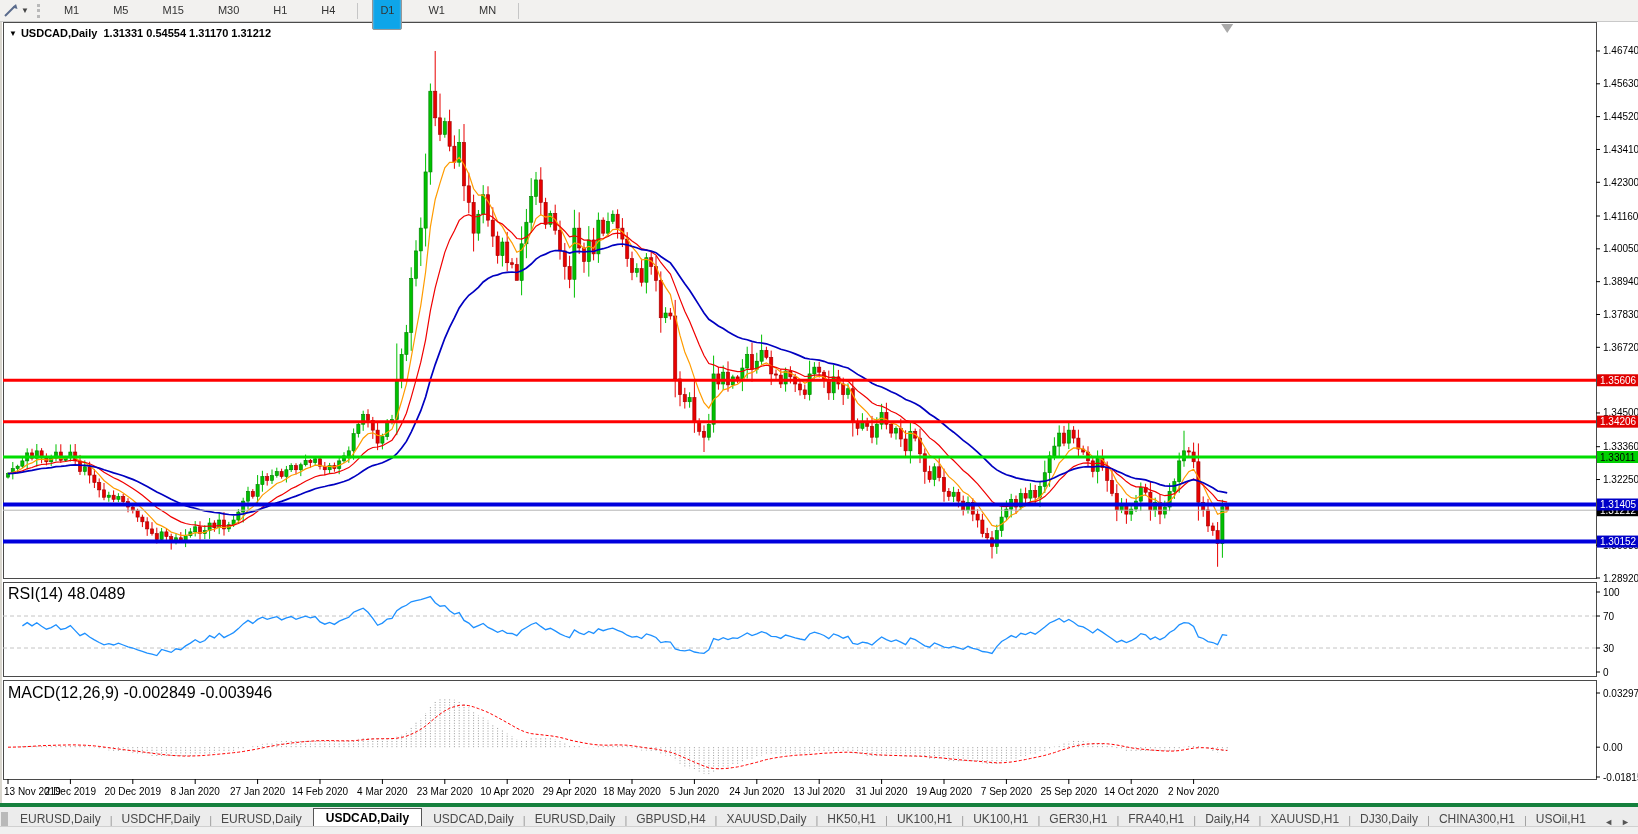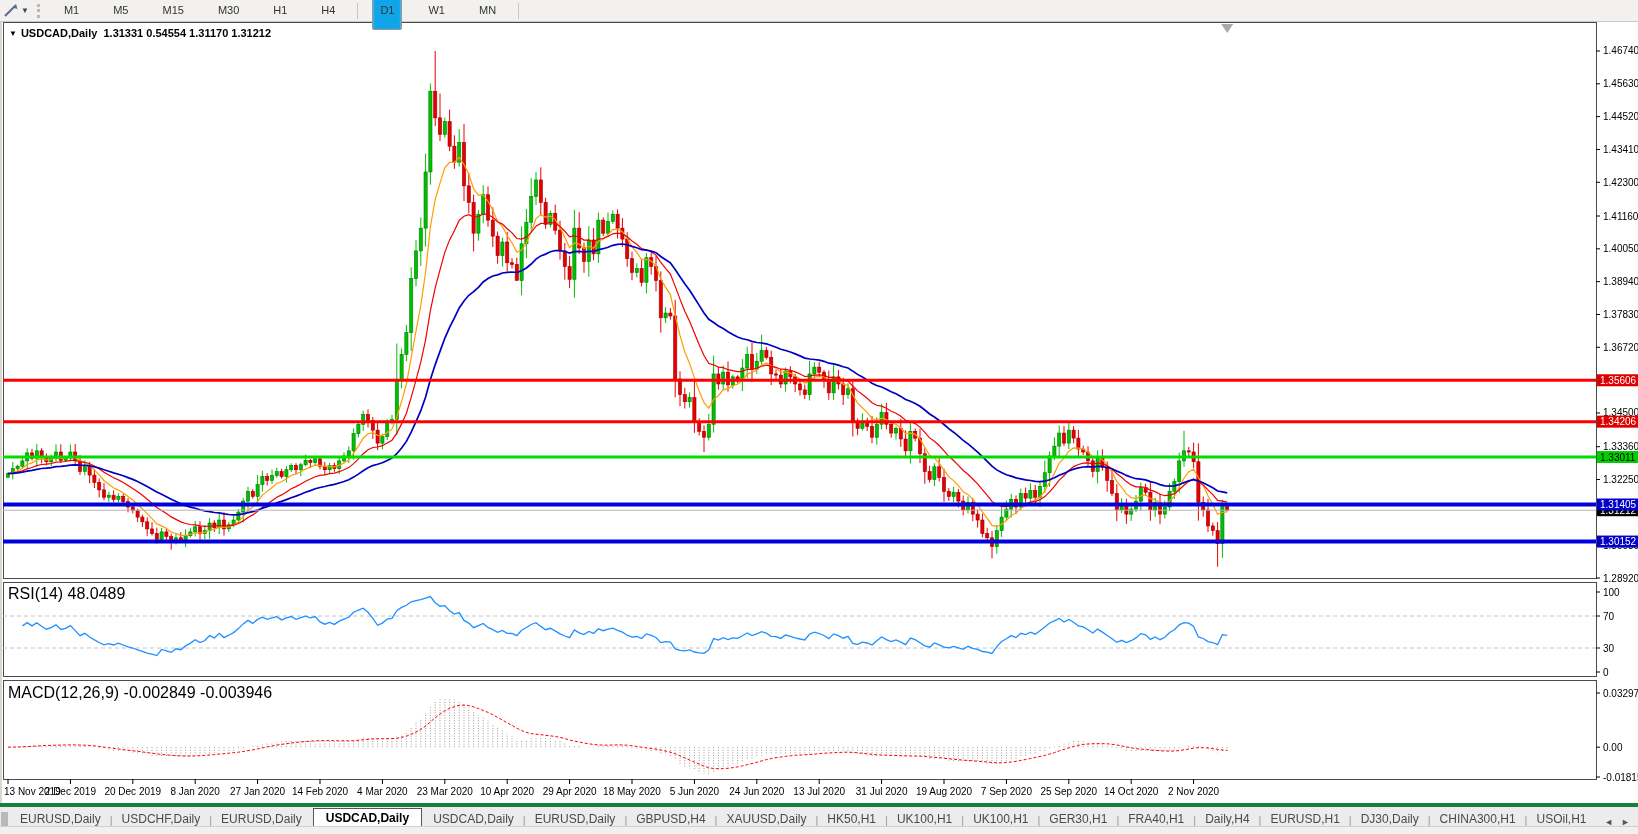--- a/index.html
+++ b/index.html
@@ -994,21 +994,21 @@
       <span class="tab">UK100,H1</span>
       <span class="tab-sep">|</span>
       <span class="tab">UK100,H1</span>
       <span class="tab-sep">|</span>
       <span class="tab">GER30,H1</span>
       <span class="tab-sep">|</span>
       <span class="tab">FRA40,H1</span>
       <span class="tab-sep">|</span>
       <span class="tab">Daily,H4</span>
       <span class="tab-sep">|</span>
-      <span class="tab">EURUSD,H1</span>
+      <span class="tab">XAUUSD,H1</span>
       <span class="tab-sep">|</span>
       <span class="tab">DJ30,Daily</span>
       <span class="tab-sep">|</span>
       <span class="tab">CHINA300,H1</span>
       <span class="tab-sep">|</span>
       <span class="tab">USOil,H1</span>
     </div>
   <div class="tab-scroll">
     <span class="tab-arrow">◄</span>
     <span class="tab-arrow">►</span>

